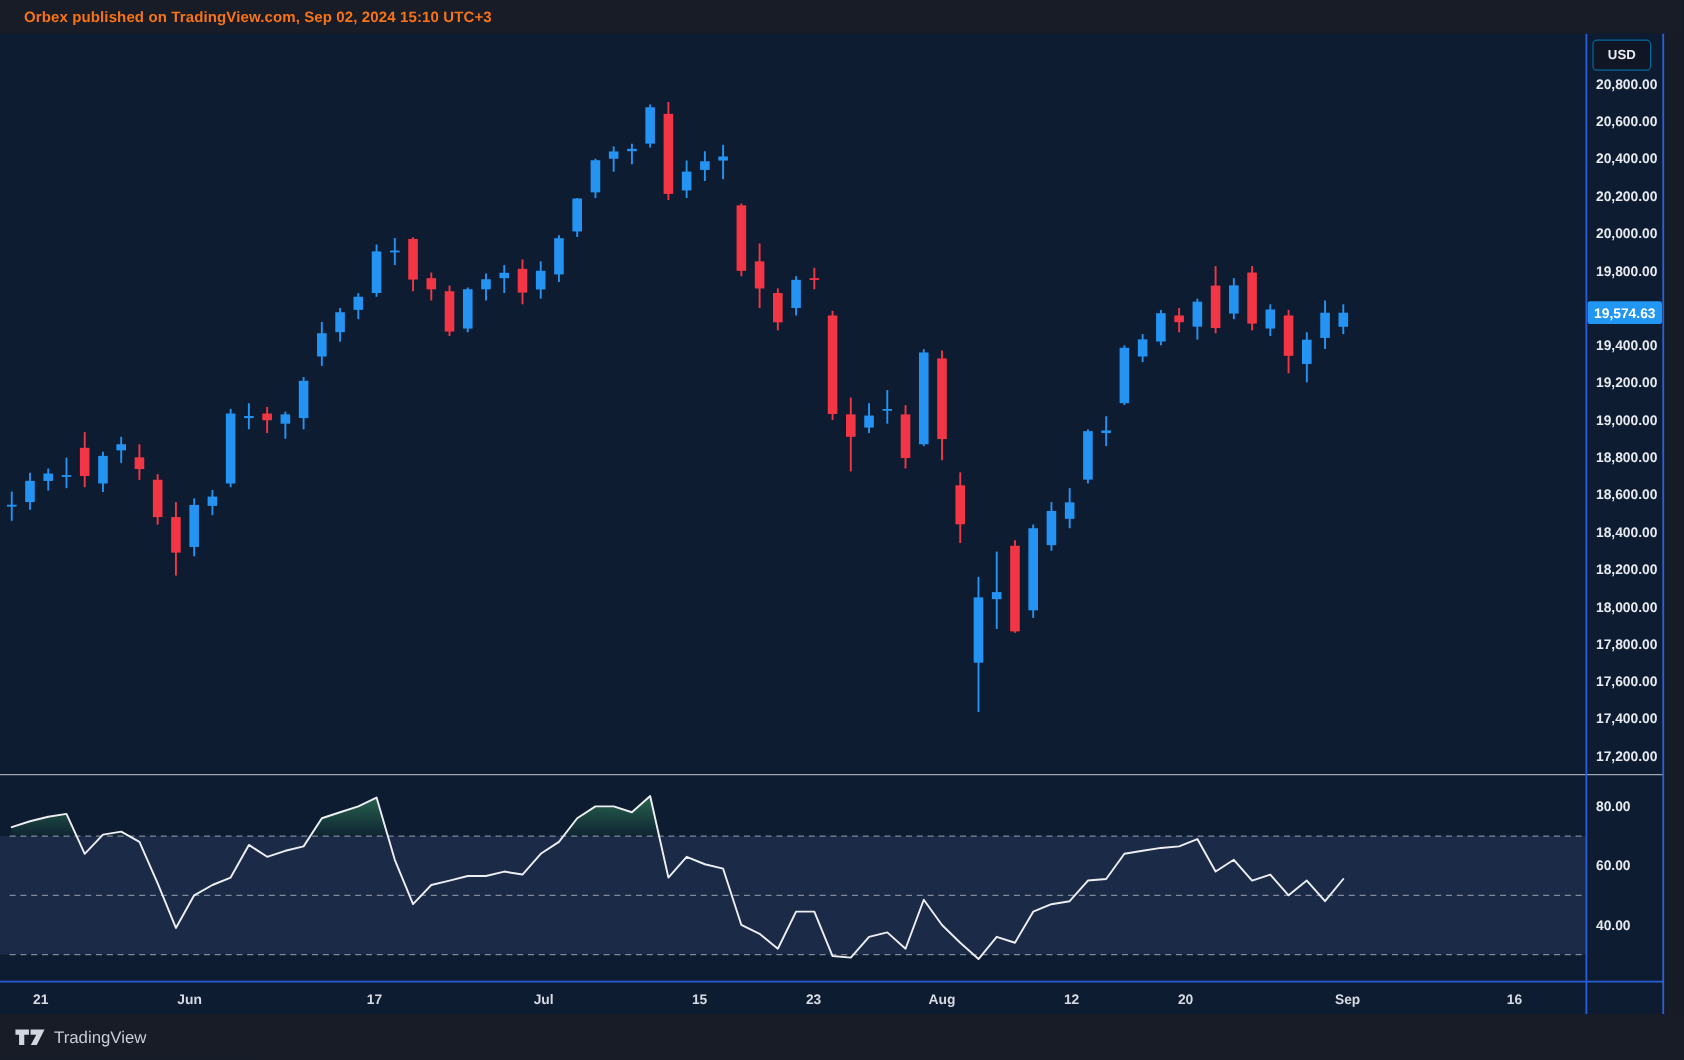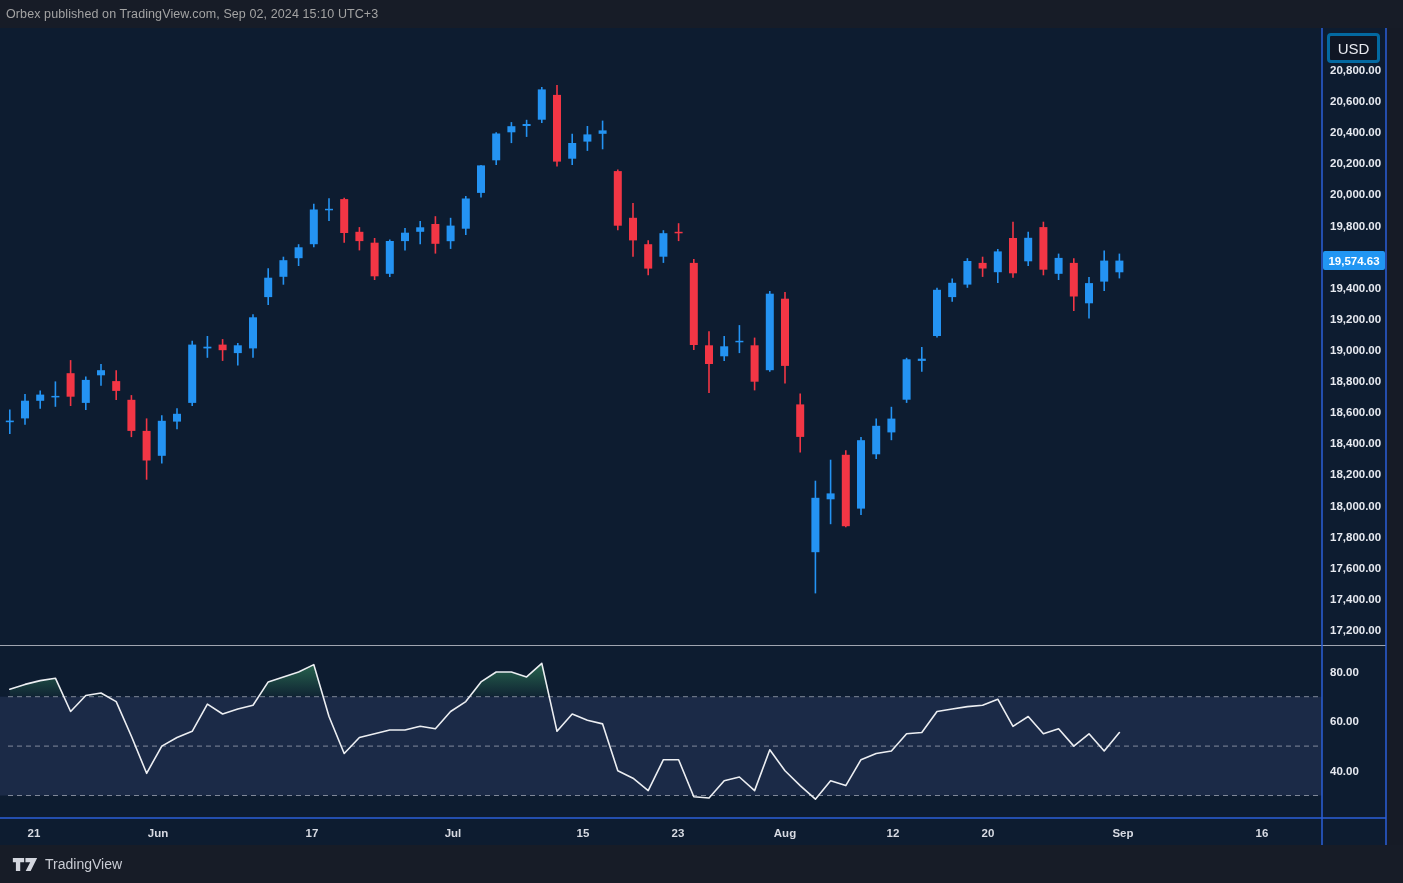--- a/index.html
+++ b/index.html
@@ -1,23 +1,23 @@
 <!DOCTYPE html>
 <html><head>
 <meta charset="utf-8">
 <style>
   html,body{margin:0;padding:0;background:#161b26;width:1403px;height:883px;overflow:hidden;
     font-family:"Liberation Sans",sans-serif;}
   #topbar{position:absolute;left:0;top:0;width:1403px;height:28px;background:#171c27;
     display:flex;align-items:center;}
-  #topbar .pub{color:#a3a3a3;font-size:12.5px;font-weight:400;margin-left:6px;letter-spacing:.1px;}
+  #topbar .pub{color:#f97316;font-size:12.5px;font-weight:700;margin-left:20px;letter-spacing:.1px;}
   #chartwrap{position:absolute;left:0;top:28px;width:1403px;height:817px;}
   svg{display:block}
   #usdbtn{position:absolute;left:1327px;top:5px;width:47px;height:24px;background:#101624;
-    border:3px solid #0369a1;border-radius:4px;color:#e8eaf0;font-size:15px;font-weight:400;
+    border:1px solid #0369a1;border-radius:4px;color:#e8eaf0;font-size:11px;font-weight:700;
     display:flex;align-items:center;justify-content:center;cursor:pointer;}
   #botbar{position:absolute;left:0;top:845px;width:1403px;height:38px;background:#171c27;
     display:flex;align-items:center;}
   #botbar .logo{display:flex;align-items:center;margin-left:12px;gap:7px;}
   #botbar .brand{color:#c9ccd4;font-size:14px;font-weight:400;}
 </style>
 </head>
 <body>
 
 <div id="topbar">

